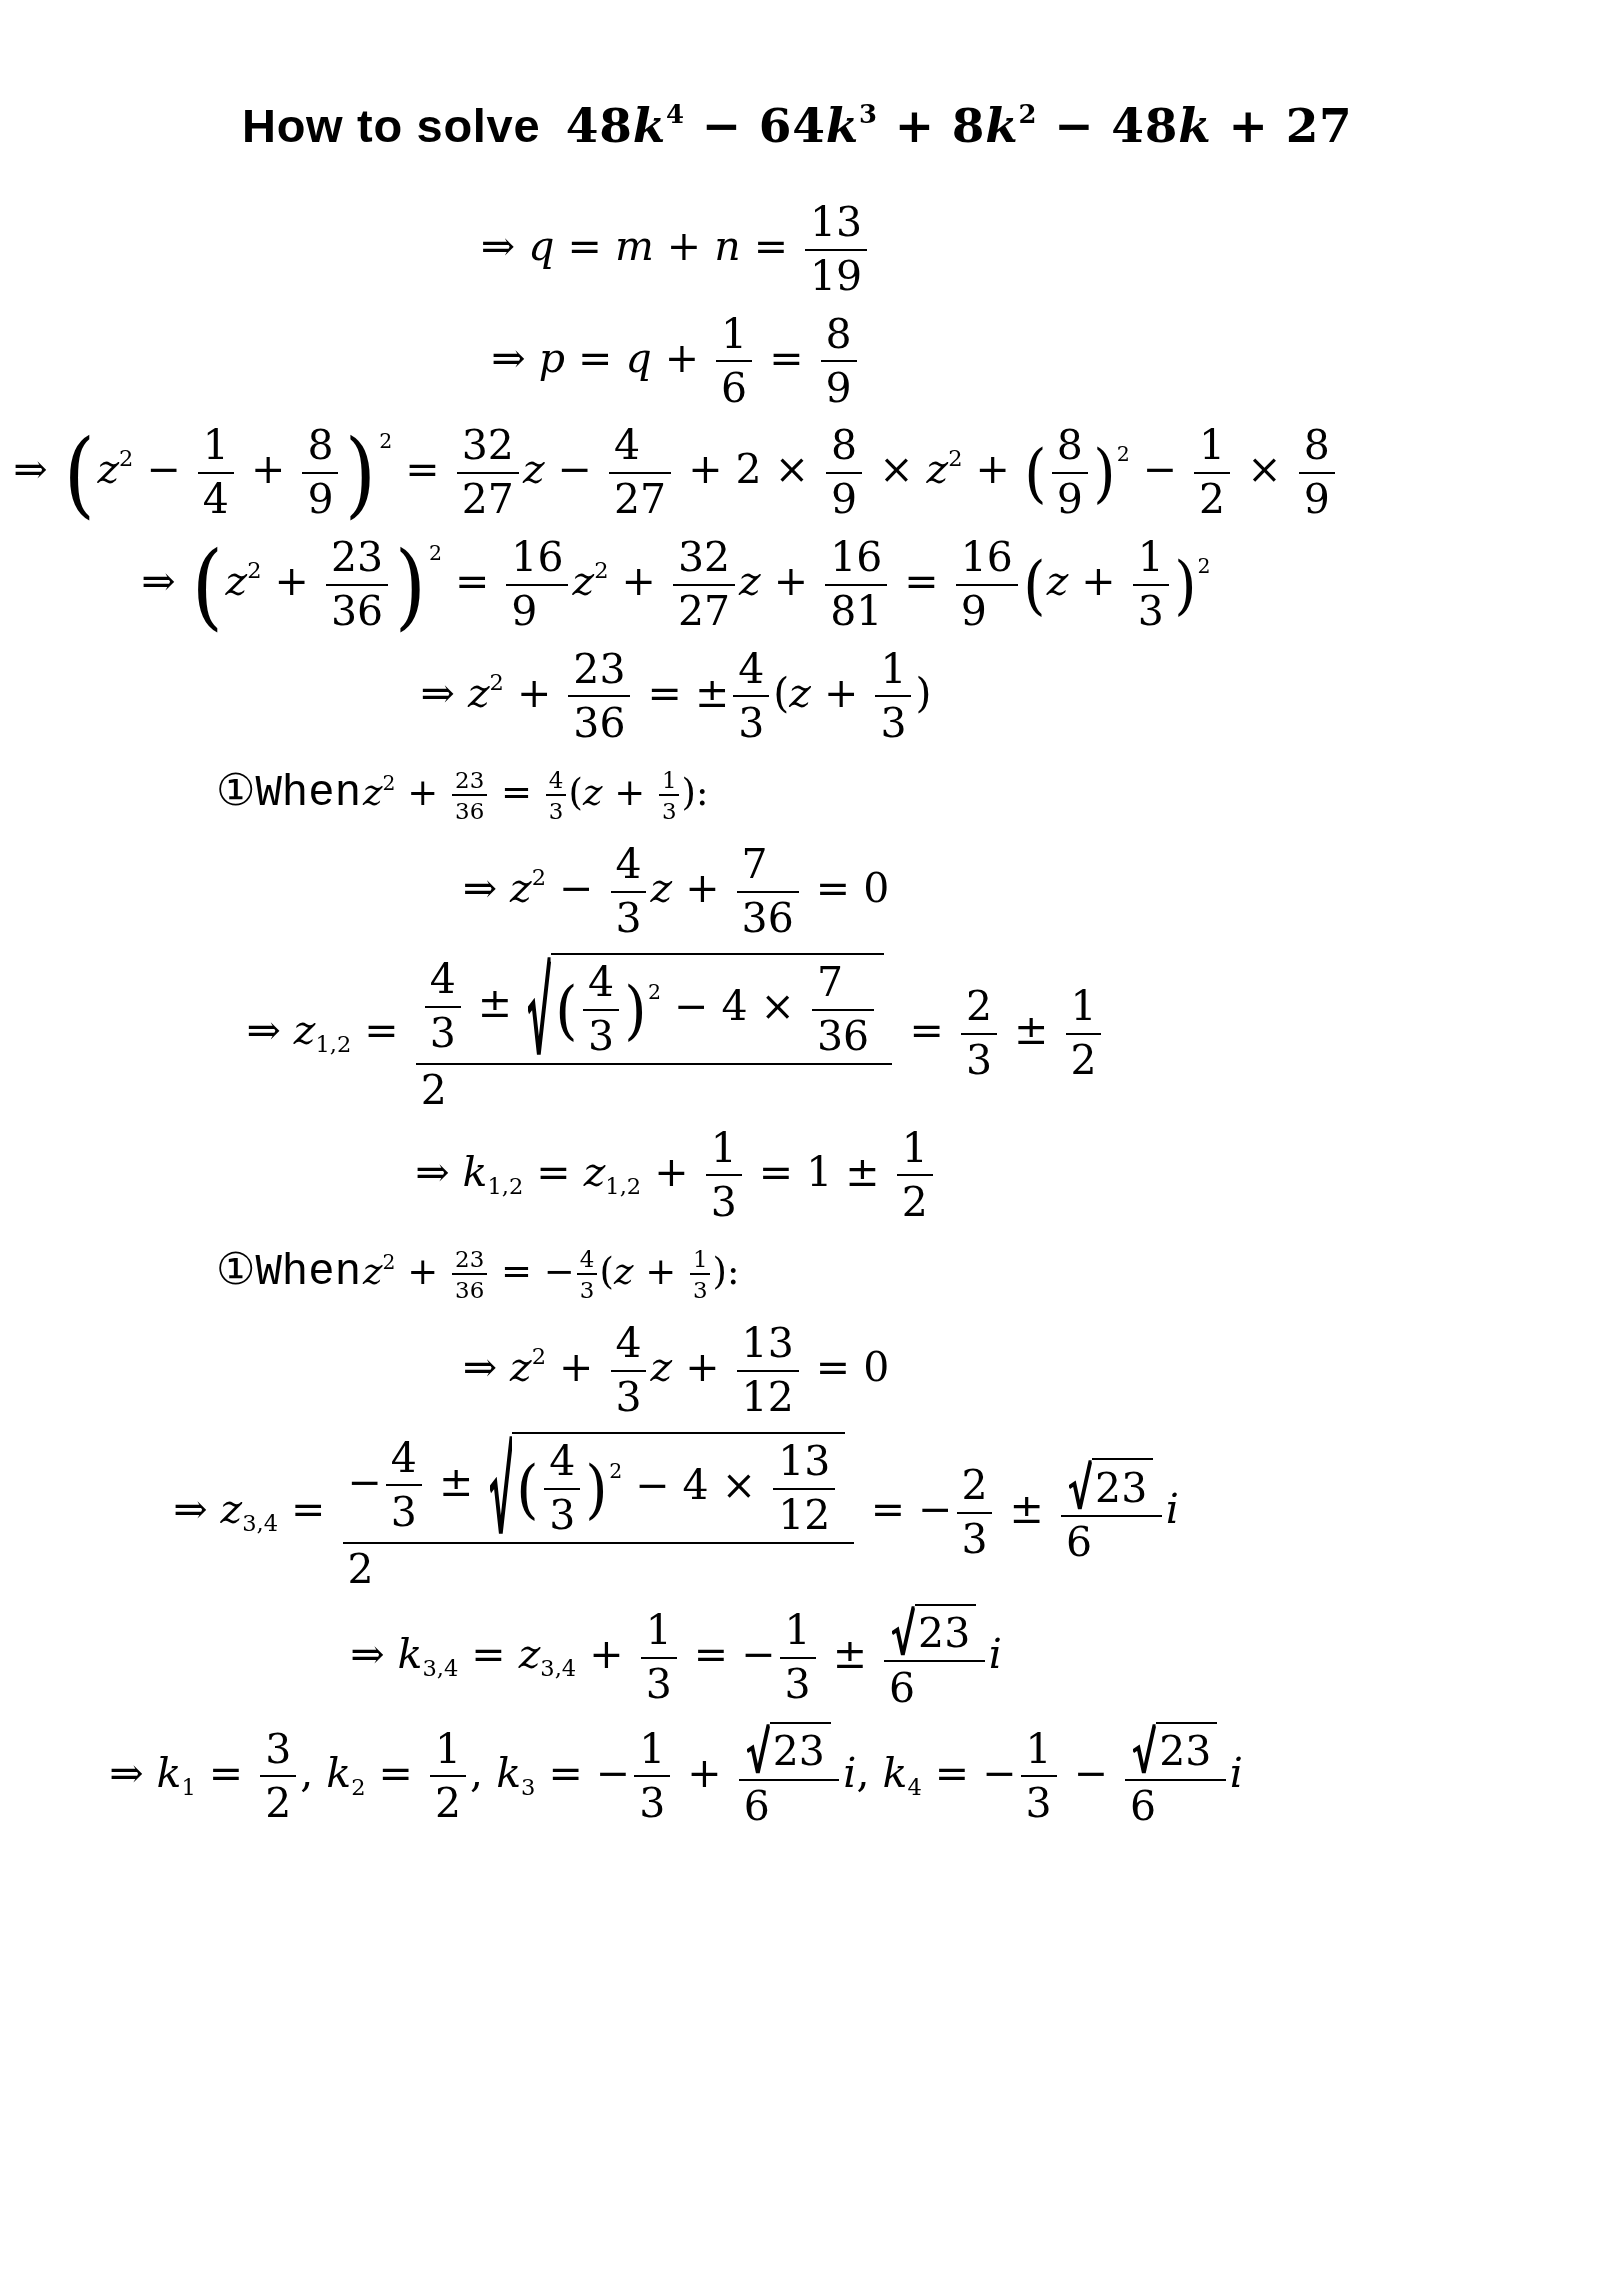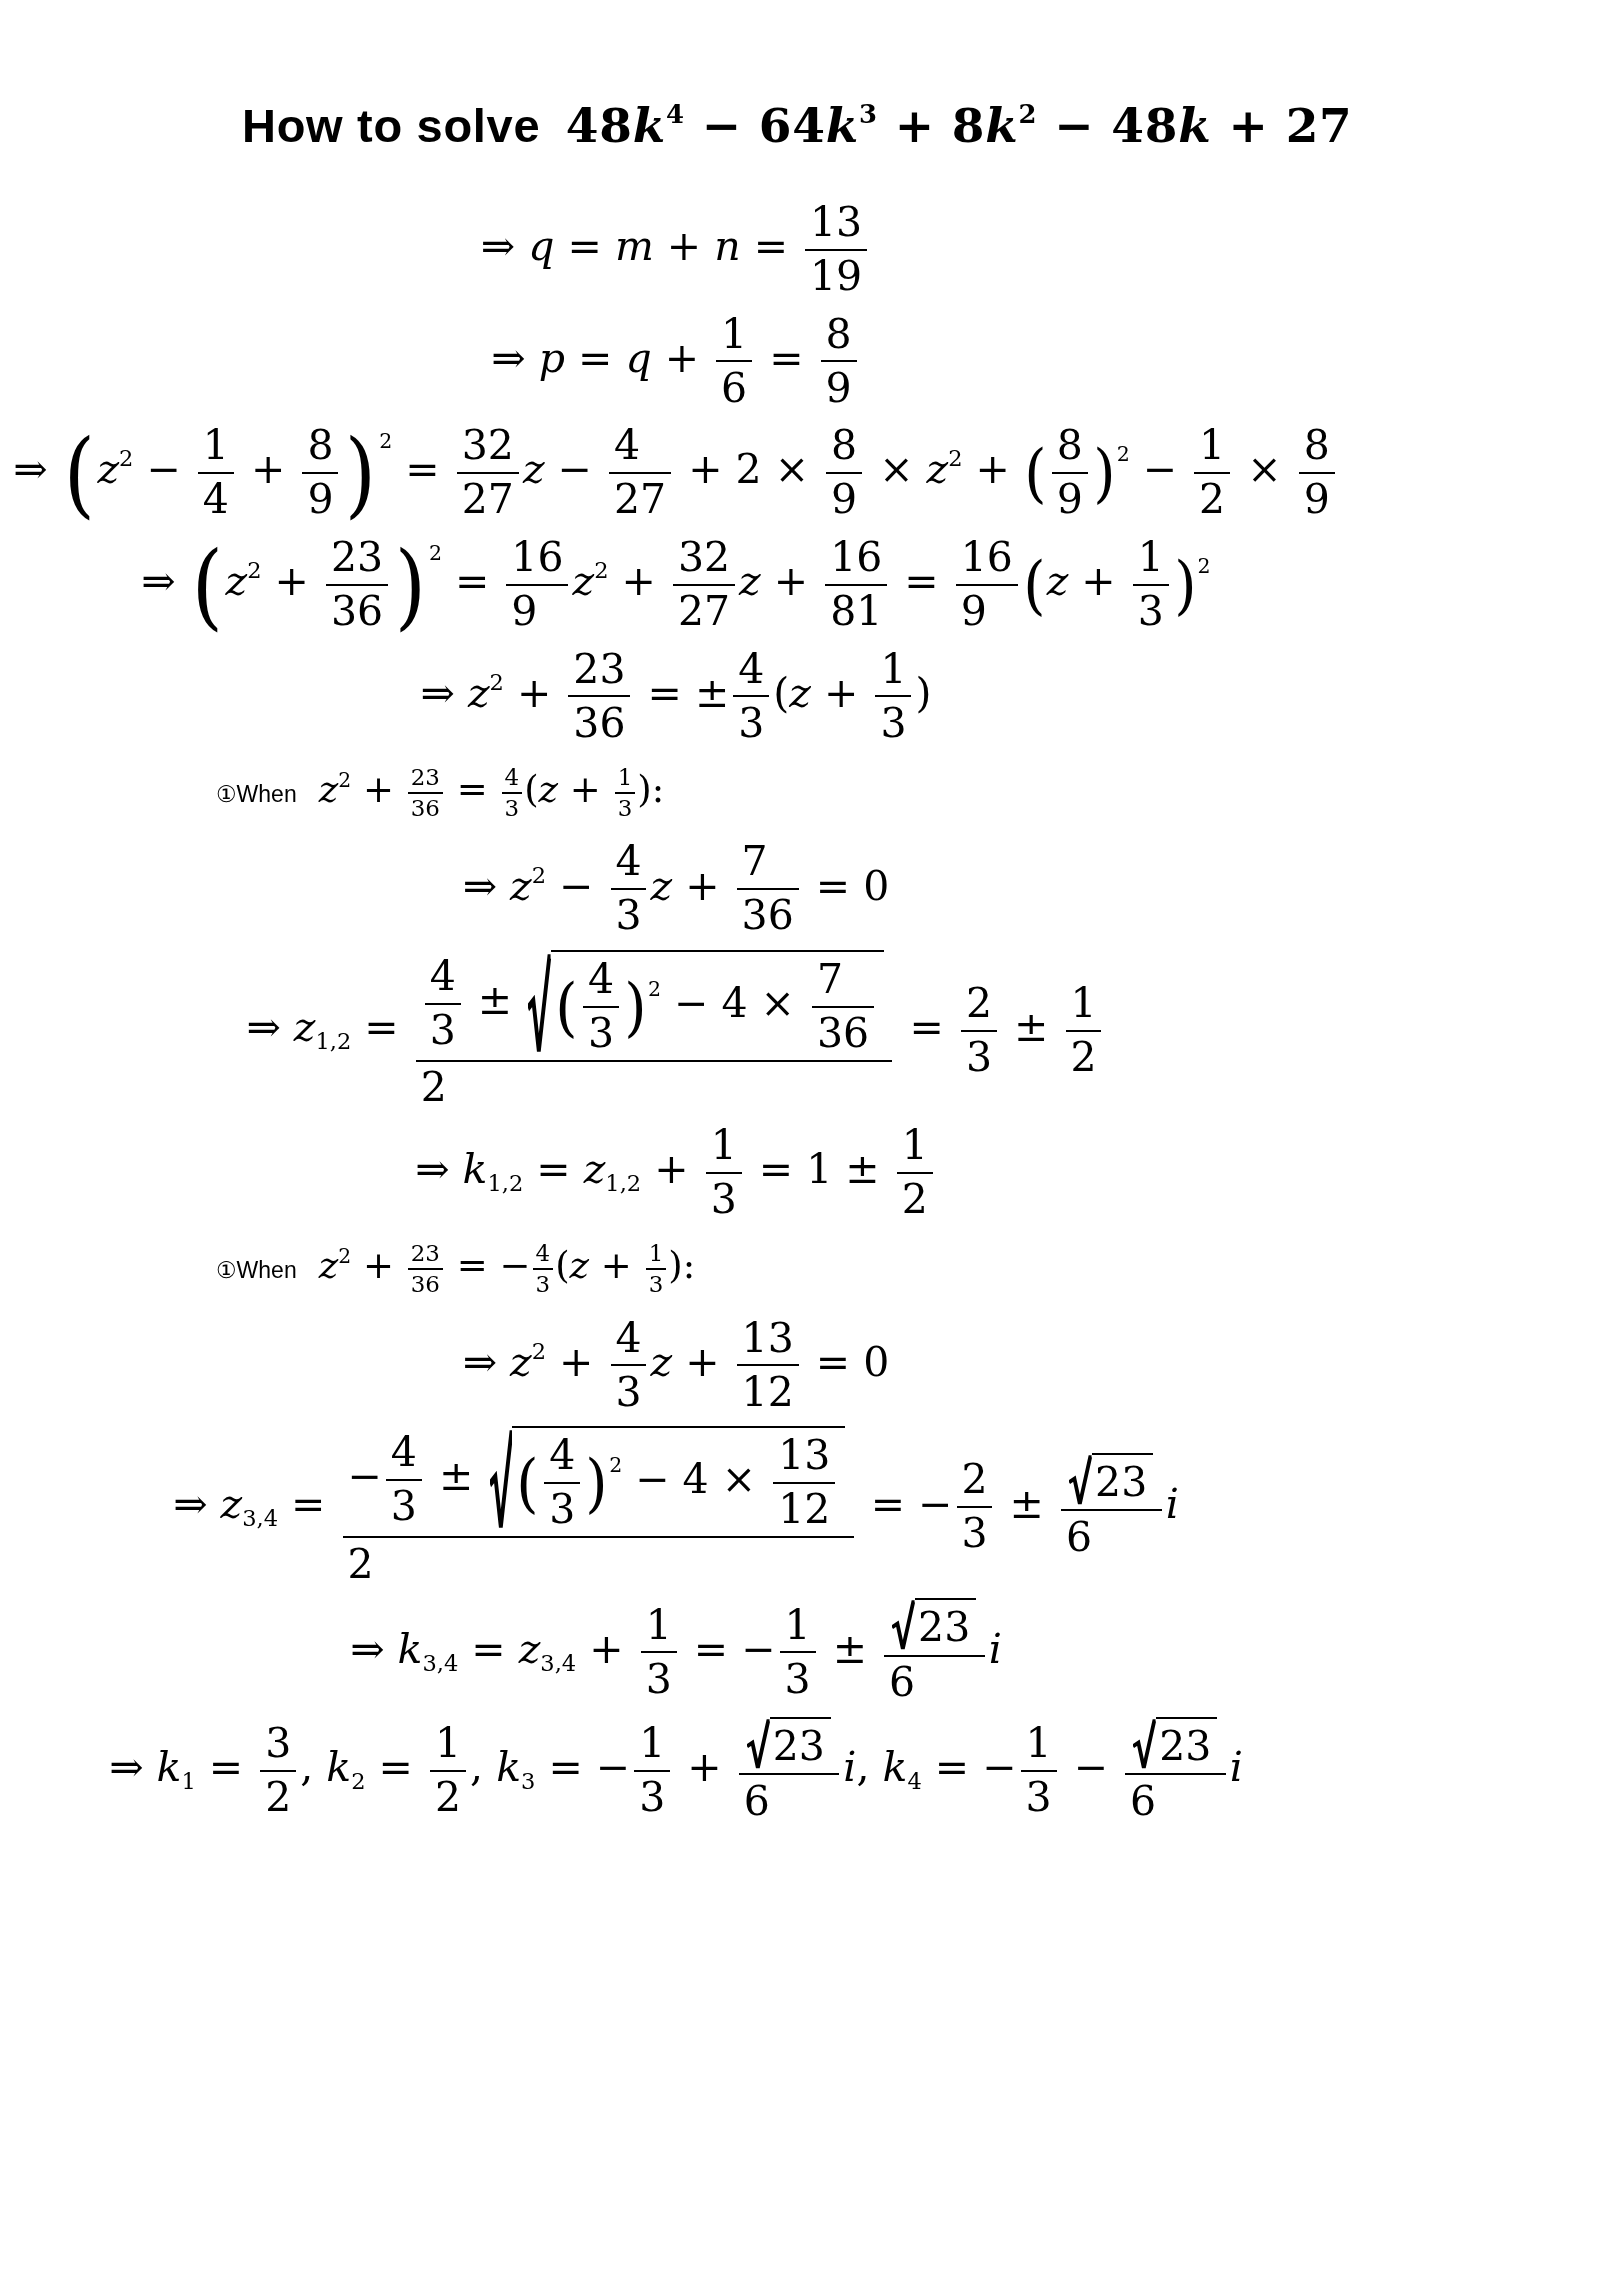--- a/index.html
+++ b/index.html
@@ -34,23 +34,23 @@
     margin:10.5px 0;
     white-space:nowrap;
   }
   .case {
     text-align:left;
     padding-left:216px;
     font-size:37px;
     margin:17px 0;
   }
   .caselabel {
-    font-family:Liberation Sans, sans-serif;
-    font-size:23px;
-    margin-right:22px;
+    font-family:Liberation Mono, monospace;
+    font-size:44px;
+    margin-right:2px;
   }
   .case .frac { font-size:.62em; }
   i { font-style:italic; }
   sup { font-size:.55em; vertical-align:.75em; }
   sub { font-size:.55em; vertical-align:-.35em; }
   
   .frac {
     display:inline-block;
     vertical-align:middle;
     text-align:left;

